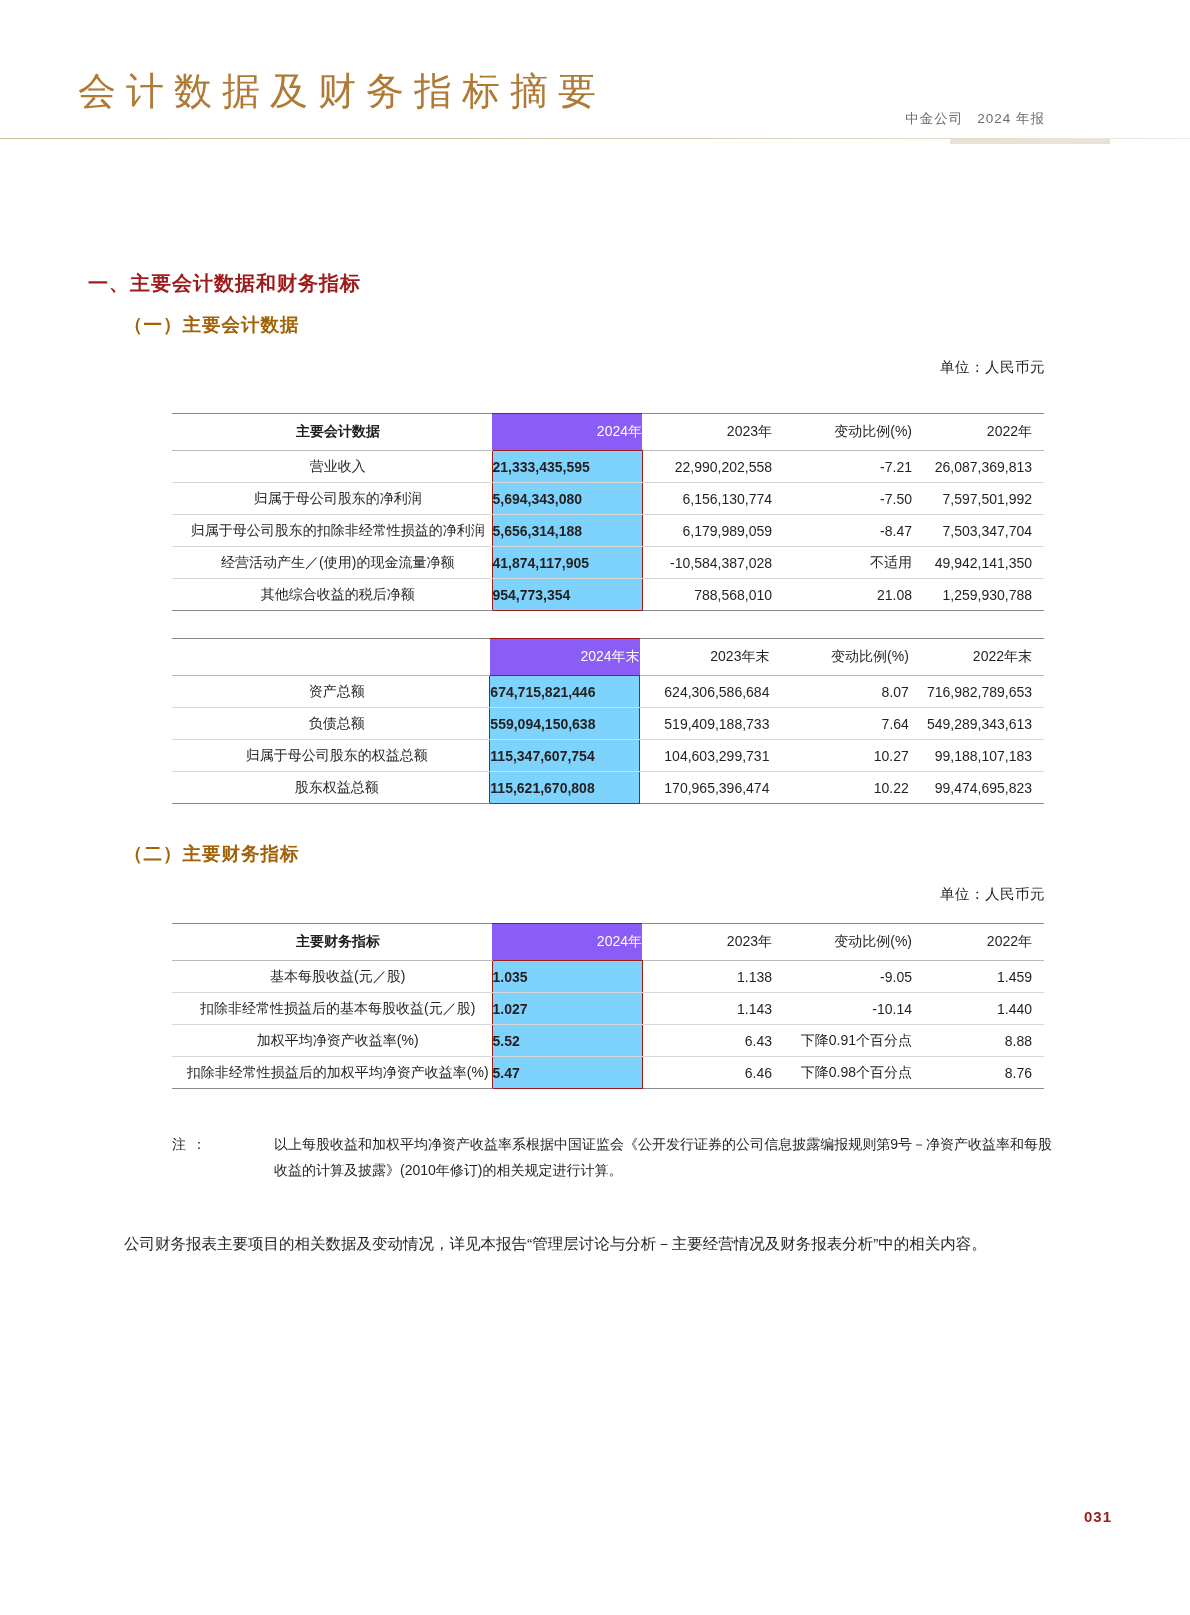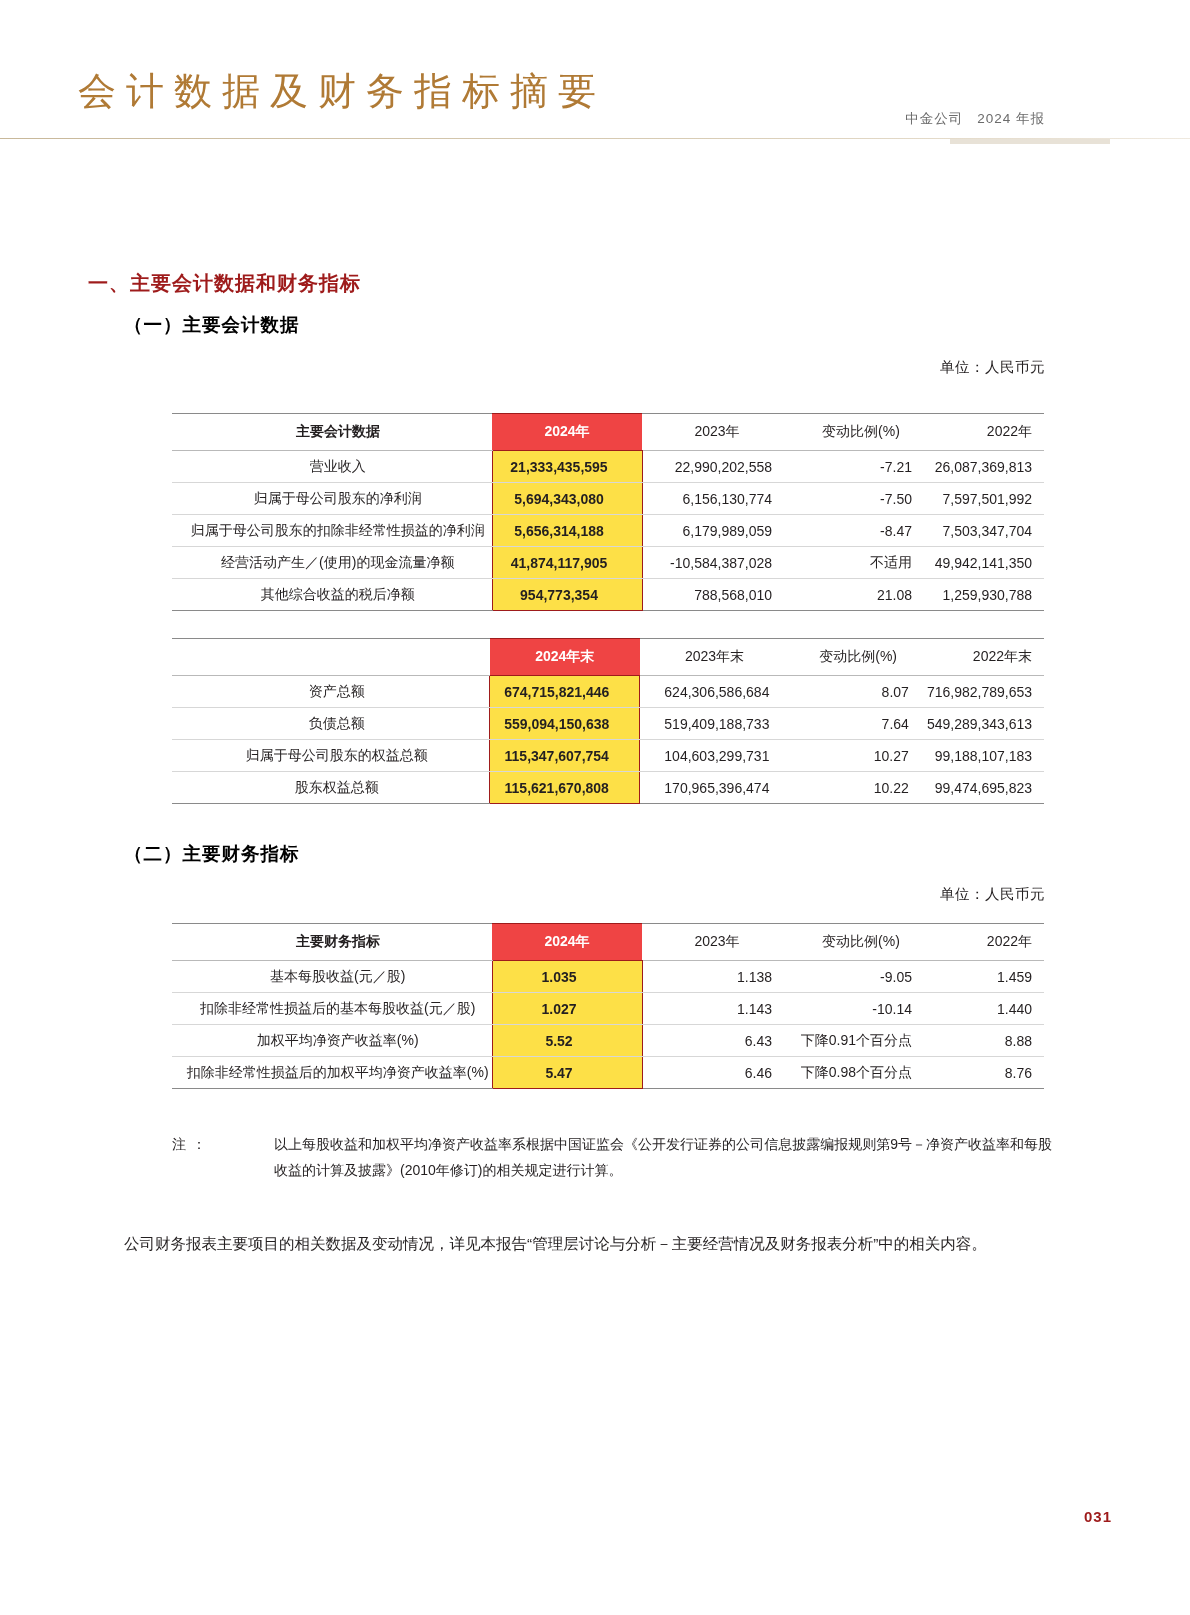--- a/index.html
+++ b/index.html
@@ -70,21 +70,21 @@
     top: 270px;
     font-size: 20px;
     font-weight: bold;
     color: #9e1b1b;
     letter-spacing: 1px;
   }
   .h2-line {
     position: absolute;
     font-size: 18.5px;
     font-weight: bold;
-    color: #000000;
+    color: #a16207;
     letter-spacing: 1px;
   }
   .h2-a { left: 124px; top: 312px; }
   .h2-b { left: 124px; top: 841px; }
 
   .unit-note {
     position: absolute;
     right: 145px;
     font-size: 14.5px;
     color: #231f20;
@@ -115,29 +115,29 @@
     border-bottom: 1.1px solid #b9b9b9;
     font-size: 14px;
     color: #231f20;
   }
   .hdr-row td.c-label {
     font-weight: bold;
     text-align: center;
     padding-left: 12px;
   }
   .hdr-row td.c-2024 {
-    background: #ef4444;
+    background: #8b5cf6;
     color: #ffffff;
-    font-weight: bold;
-    text-align: center;
+    font-weight: normal;
+    text-align: right;
     border-top: 1.6px solid #9e1b1b;
     border-bottom: 1.1px solid #9e1b1b;
   }
   .hdr-row td.c-num {
-    text-align: center;
+    text-align: right;
     padding-right: 18px;
     padding-left: 20px;
   }
   .hdr-row td.c-last {
     text-align: right;
     padding-right: 12px;
   }
 
   .body-row td {
     height: 31px;
@@ -145,23 +145,23 @@
     color: #231f20;
   }
   .body-row:last-child td {
     border-bottom: 1.6px solid #8a8a8a;
   }
   .body-row td.c-label {
     text-align: center;
     padding-left: 12px;
   }
   .body-row td.c-2024 {
-    background: #fde047;
-    font-weight: bold;
-    text-align: center;
+    background: #7dd3fc;
+    font-weight: bold;
+    text-align: left;
     padding-right: 16px;
     border-left: 1.1px solid #9e1b1b;
     border-right: 1.1px solid #9e1b1b;
   }
   .body-row:last-child td.c-2024 {
     border-bottom: 1.1px solid #9e1b1b;
   }
   .body-row td.c-num {
     text-align: right;
     padding-right: 18px;

